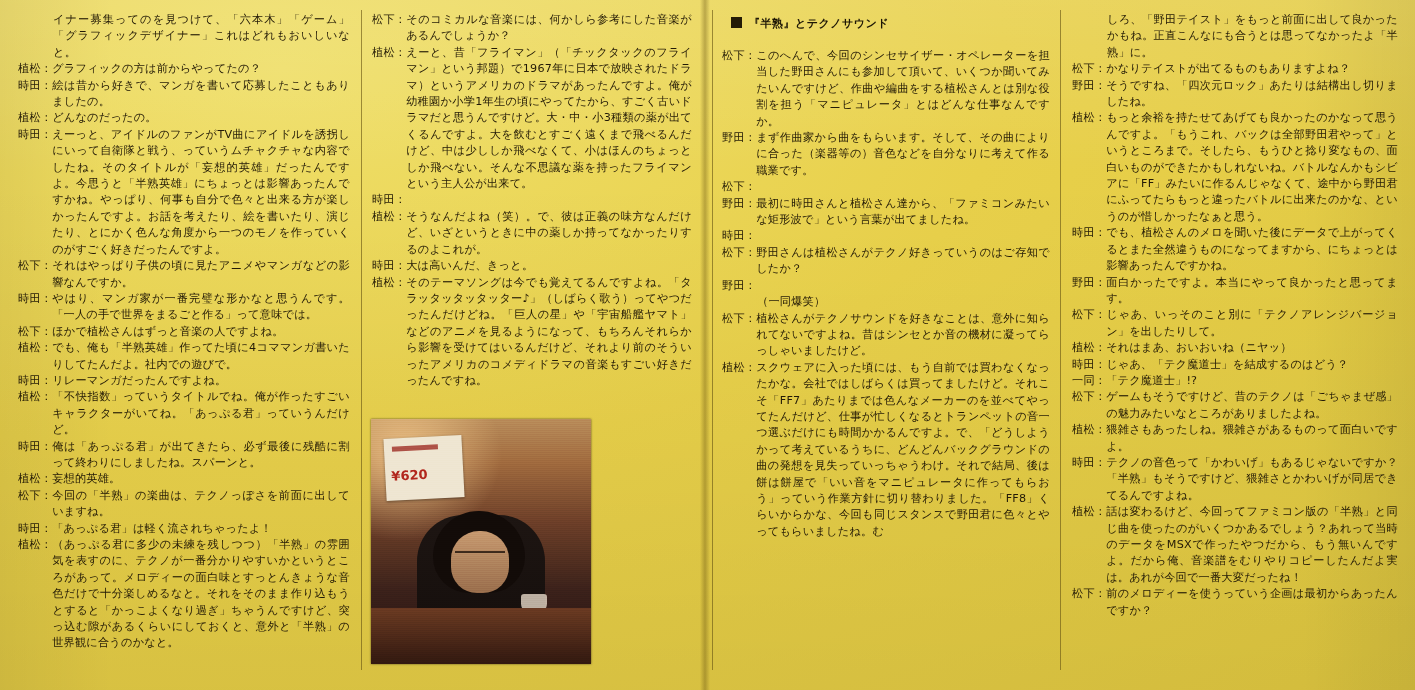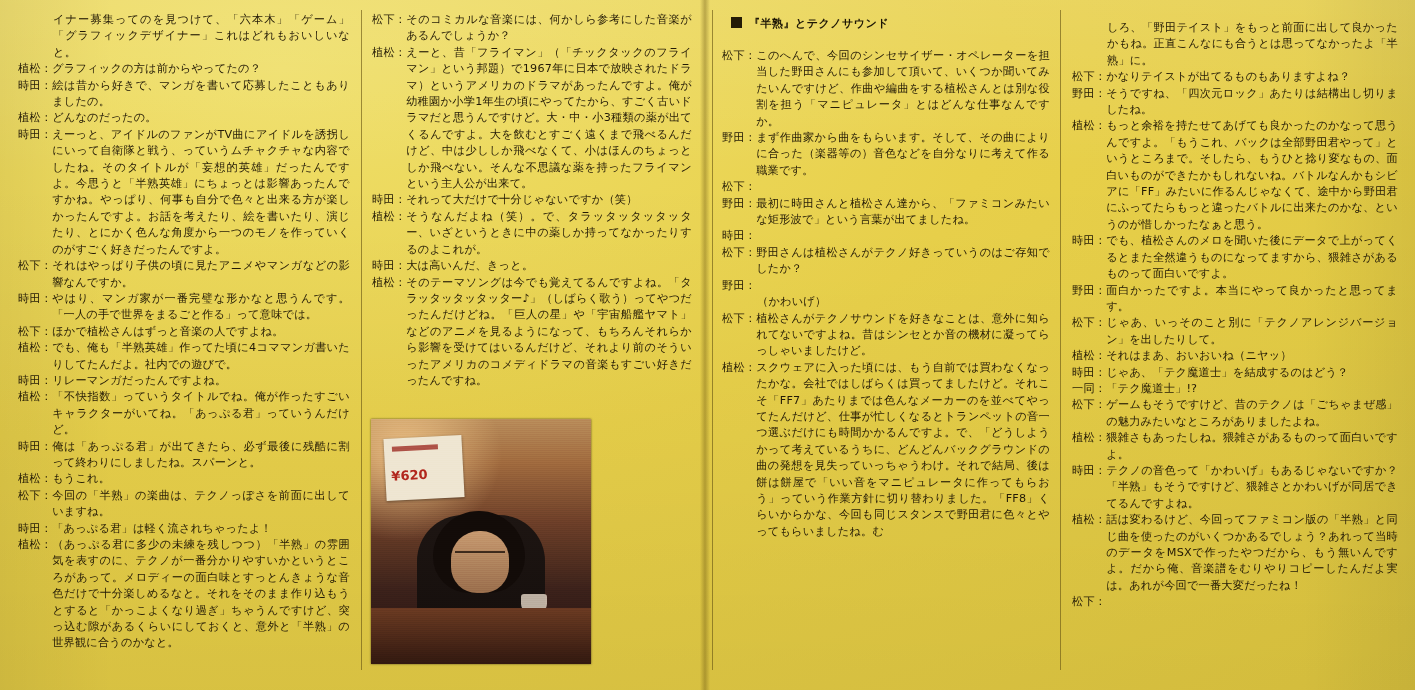--- a/index.html
+++ b/index.html
@@ -171,21 +171,21 @@
     <div class="qa">
         <span class="spk">植松：</span>
         <span class="txt">「不快指数」っていうタイトルでね。俺が作ったすごいキャラクターがいてね。「あっぷる君」っていうんだけど。</span>
       </div>
     <div class="qa">
         <span class="spk">時田：</span>
         <span class="txt">俺は「あっぷる君」が出てきたら、必ず最後に残酷に割って終わりにしましたね。スパーンと。</span>
       </div>
     <div class="qa">
         <span class="spk">植松：</span>
-        <span class="txt">もうこれ。</span>
+        <span class="txt">妄想的英雄。</span>
       </div>
     <div class="qa">
         <span class="spk">松下：</span>
         <span class="txt">今回の「半熟」の楽曲は、テクノっぽさを前面に出していますね。</span>
       </div>
     <div class="qa">
         <span class="spk">時田：</span>
         <span class="txt">「あっぷる君」は軽く流されちゃったよ！</span>
       </div>
     <div class="qa">
@@ -202,25 +202,24 @@
     <div class="qa">
         <span class="spk">松下：</span>
         <span class="txt">そのコミカルな音楽には、何かしら参考にした音楽があるんでしょうか？</span>
       </div>
     <div class="qa">
         <span class="spk">植松：</span>
         <span class="txt">えーと、昔「フライマン」（「チックタックのフライマン」という邦題）で1967年に日本で放映されたドラマ）というアメリカのドラマがあったんですよ。俺が幼稚園か小学1年生の頃にやってたから、すごく古いドラマだと思うんですけど。大・中・小3種類の薬が出てくるんですよ。大を飲むとすごく遠くまで飛べるんだけど、中は少ししか飛べなくて、小はほんのちょっとしか飛べない。そんな不思議な薬を持ったフライマンという主人公が出来て。</span>
       </div>
     <div class="qa">
         <span class="spk">時田：</span>
-        <span class="txt">それって大だけで十分じゃないですか（笑）</span>
-      </div>
-    <div class="qa">
-        <span class="spk">植松：</span>
-        <span class="txt">そうなんだよね（笑）。で、タラッタッタッタッター、いざというときに中の薬しか持ってなかったりするのよこれが。</span>
+      </div>
+    <div class="qa">
+        <span class="spk">植松：</span>
+        <span class="txt">そうなんだよね（笑）。で、彼は正義の味方なんだけど、いざというときに中の薬しか持ってなかったりするのよこれが。</span>
       </div>
     <div class="qa">
         <span class="spk">時田：</span>
         <span class="txt">大は高いんだ、きっと。</span>
       </div>
     <div class="qa">
         <span class="spk">植松：</span>
         <span class="txt">そのテーマソングは今でも覚えてるんですよね。「タラッタッタッタッター♪」（しばらく歌う）ってやつだったんだけどね。「巨人の星」や「宇宙船艦ヤマト」などのアニメを見るようになって、もちろんそれらから影響を受けてはいるんだけど、それより前のそういったアメリカのコメディドラマの音楽もすごい好きだったんですね。</span>
       </div>
   </div>
@@ -260,48 +259,48 @@
     <div class="qa">
         <span class="spk">時田：</span>
       </div>
     <div class="qa">
         <span class="spk">松下：</span>
         <span class="txt">野田さんは植松さんがテクノ好きっていうのはご存知でしたか？</span>
       </div>
     <div class="qa">
         <span class="spk">野田：</span>
       </div>
-    <div class="plain">（かわいげ）</div>
+    <div class="plain">（一同爆笑）</div>
     <div class="qa">
         <span class="spk">松下：</span>
         <span class="txt">植松さんがテクノサウンドを好きなことは、意外に知られてないですよね。昔はシンセとか音の機材に凝ってらっしゃいましたけど。</span>
       </div>
     <div class="qa">
         <span class="spk">植松：</span>
         <span class="txt">スクウェアに入った頃には、もう自前では買わなくなったかな。会社ではしばらくは買ってましたけど。それこそ「FF7」あたりまでは色んなメーカーのを並べてやってたんだけど、仕事が忙しくなるとトランペットの音一つ選ぶだけにも時間かかるんですよ。で、「どうしようかって考えているうちに、どんどんバックグラウンドの曲の発想を見失っていっちゃうわけ。それで結局、後は餅は餅屋で「いい音をマニピュレータに作ってもらおう」っていう作業方針に切り替わりました。「FF8」くらいからかな、今回も同じスタンスで野田君に色々とやってもらいましたね。む</span>
       </div>
   </div>
 
-  <div class="col" style="left:1072px;top:20px;width:326px;height:664px;">
+  <div class="col" style="left:1072px;top:12px;width:326px;height:664px;">
     <div class="plain">しろ、「野田テイスト」をもっと前面に出して良かったかもね。正直こんなにも合うとは思ってなかったよ「半熟」に。</div>
     <div class="qa">
         <span class="spk">松下：</span>
         <span class="txt">かなりテイストが出てるものもありますよね？</span>
       </div>
     <div class="qa">
         <span class="spk">野田：</span>
         <span class="txt">そうですね、「四次元ロック」あたりは結構出し切りましたね。</span>
       </div>
     <div class="qa">
         <span class="spk">植松：</span>
         <span class="txt">もっと余裕を持たせてあげても良かったのかなって思うんですよ。「もうこれ、バックは全部野田君やって」というところまで。そしたら、もうひと捻り変なもの、面白いものができたかもしれないね。バトルなんかもシビアに「FF」みたいに作るんじゃなくて、途中から野田君にふってたらもっと違ったバトルに出来たのかな、というのが惜しかったなぁと思う。</span>
       </div>
     <div class="qa">
         <span class="spk">時田：</span>
-        <span class="txt">でも、植松さんのメロを聞いた後にデータで上がってくるとまた全然違うものになってますから、猥雑さがあるものって面白いですよ。</span>
+        <span class="txt">でも、植松さんのメロを聞いた後にデータで上がってくるとまた全然違うものになってますから、にちょっとは影響あったんですかね。</span>
       </div>
     <div class="qa">
         <span class="spk">野田：</span>
         <span class="txt">面白かったですよ。本当にやって良かったと思ってます。</span>
       </div>
     <div class="qa">
         <span class="spk">松下：</span>
         <span class="txt">じゃあ、いっそのこと別に「テクノアレンジバージョン」を出したりして。</span>
       </div>
     <div class="qa">
@@ -327,20 +326,21 @@
     <div class="qa">
         <span class="spk">時田：</span>
         <span class="txt">テクノの音色って「かわいげ」もあるじゃないですか？「半熟」もそうですけど、猥雑さとかわいげが同居できてるんですよね。</span>
       </div>
     <div class="qa">
         <span class="spk">植松：</span>
         <span class="txt">話は変わるけど、今回ってファミコン版の「半熟」と同じ曲を使ったのがいくつかあるでしょう？あれって当時のデータをMSXで作ったやつだから、もう無いんですよ。だから俺、音楽譜をむりやりコピーしたんだよ実は。あれが今回で一番大変だったね！</span>
       </div>
     <div class="qa">
         <span class="spk">松下：</span>
+        <span class="txt">前のメロディーを使うっていう企画は最初からあったんですか？</span>
       </div>
     <div class="qa">
         <span class="spk"></span>
         <span class="txt"></span>
       </div>
   </div>
 
 </div>
 
 </body></html>

